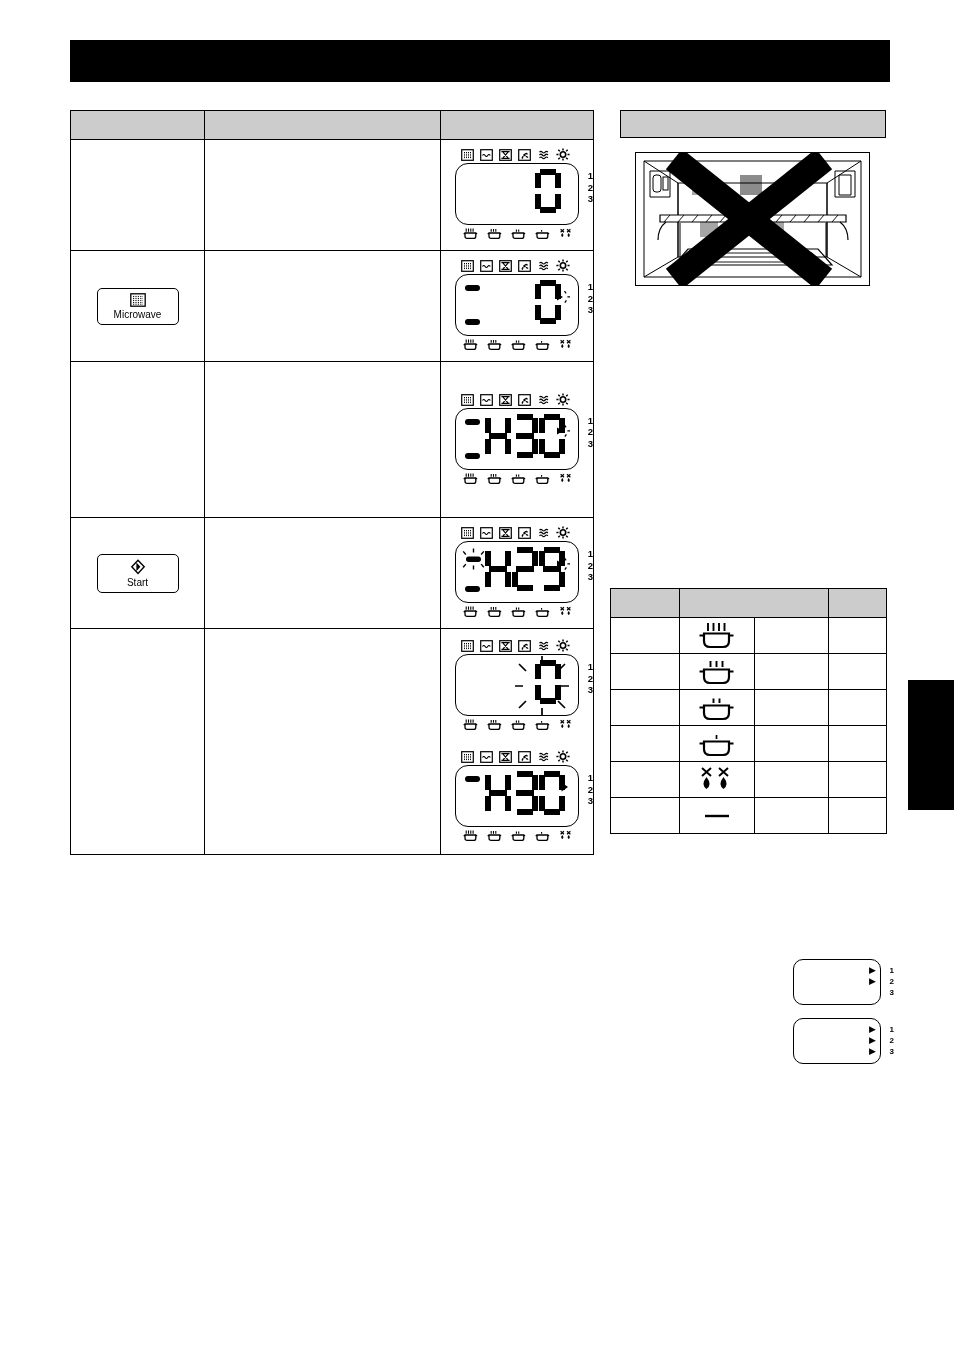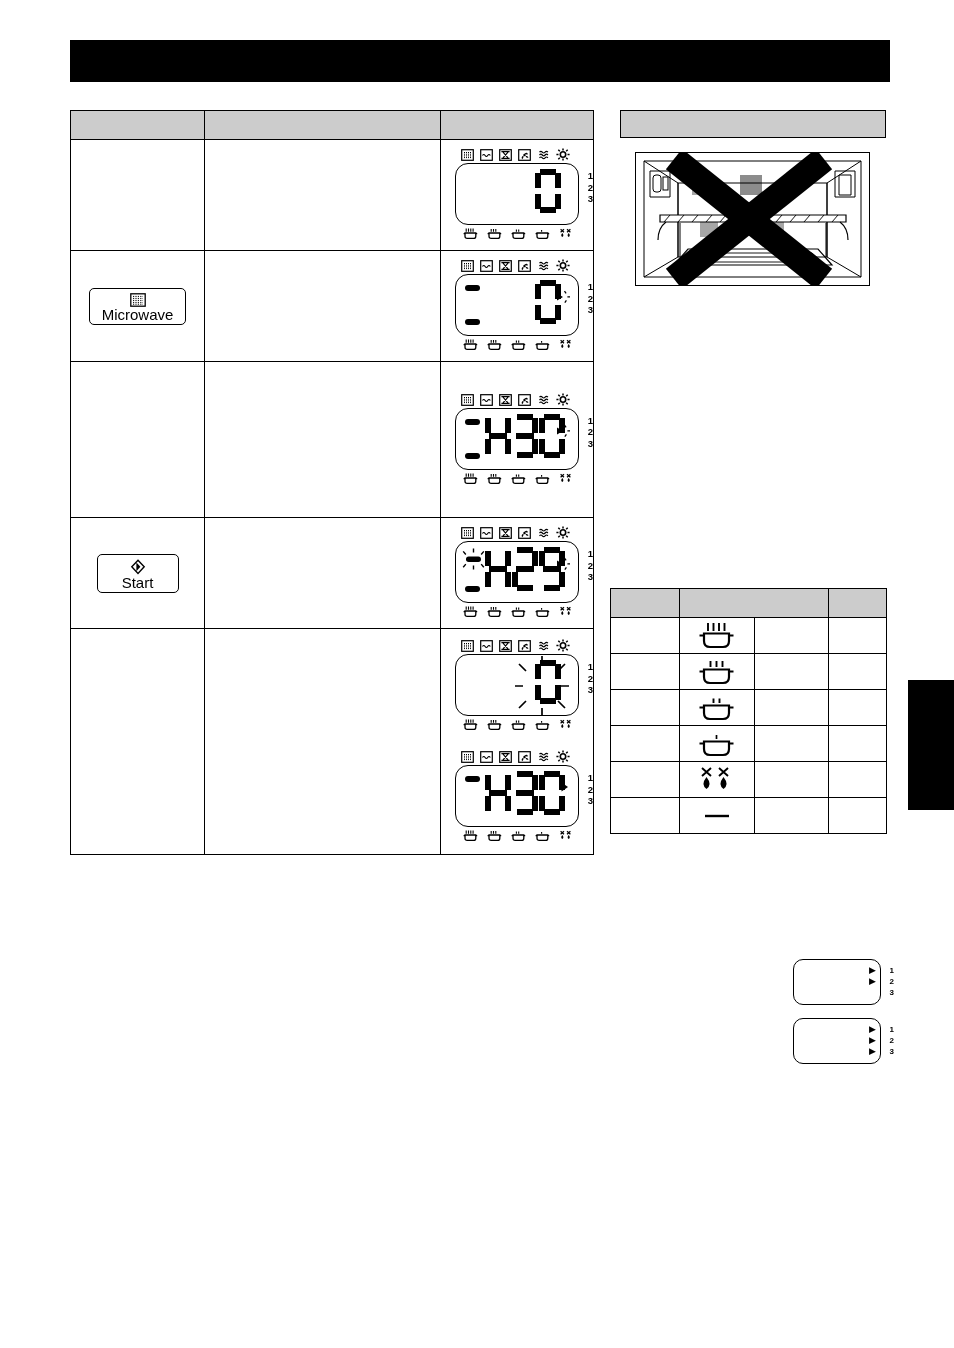--- a/index.html
+++ b/index.html
@@ -18,21 +18,21 @@
   #proc-table thead th{background:#ccc;height:28px;}
   .c-op{width:133px;}
   .c-desc{width:235px;}
   .c-disp{width:152px;}
   .cell-op{text-align:center;vertical-align:bottom;padding-bottom:8px;}
   .cell-disp{text-align:center;}
 
   
   .btn{display:inline-block;border:1.6px solid #000;border-radius:5px;
        padding:4px 12px 3px;background:#fff;text-align:center;min-width:56px;}
-  .btn .btn-label{display:block;font-size:15px;line-height:13px;margin-top:1px;}
+  .btn .btn-label{display:block;font-size:10px;line-height:13px;margin-top:1px;}
   .btn-ico{display:block;margin:0 auto 1px;}
 
   
   .lcd{display:inline-block;position:relative;text-align:left;}
   .lcd-top{display:flex;gap:6px;align-items:flex-end;height:15px;margin:0 0 2px 6px;}
   .lcd-top svg{display:block;}
   .lcd-body{position:relative;width:124px;height:62px;border:1.5px solid #000;border-radius:13px;box-sizing:border-box;}
   .lcd-bot{display:flex;gap:9px;align-items:center;height:14px;margin:2px 0 0 8px;}
   .lcd-bot svg{display:block;}
   .lvl{position:absolute;right:-15px;top:6px;font-size:9.5px;font-weight:bold;line-height:11.5px;}

